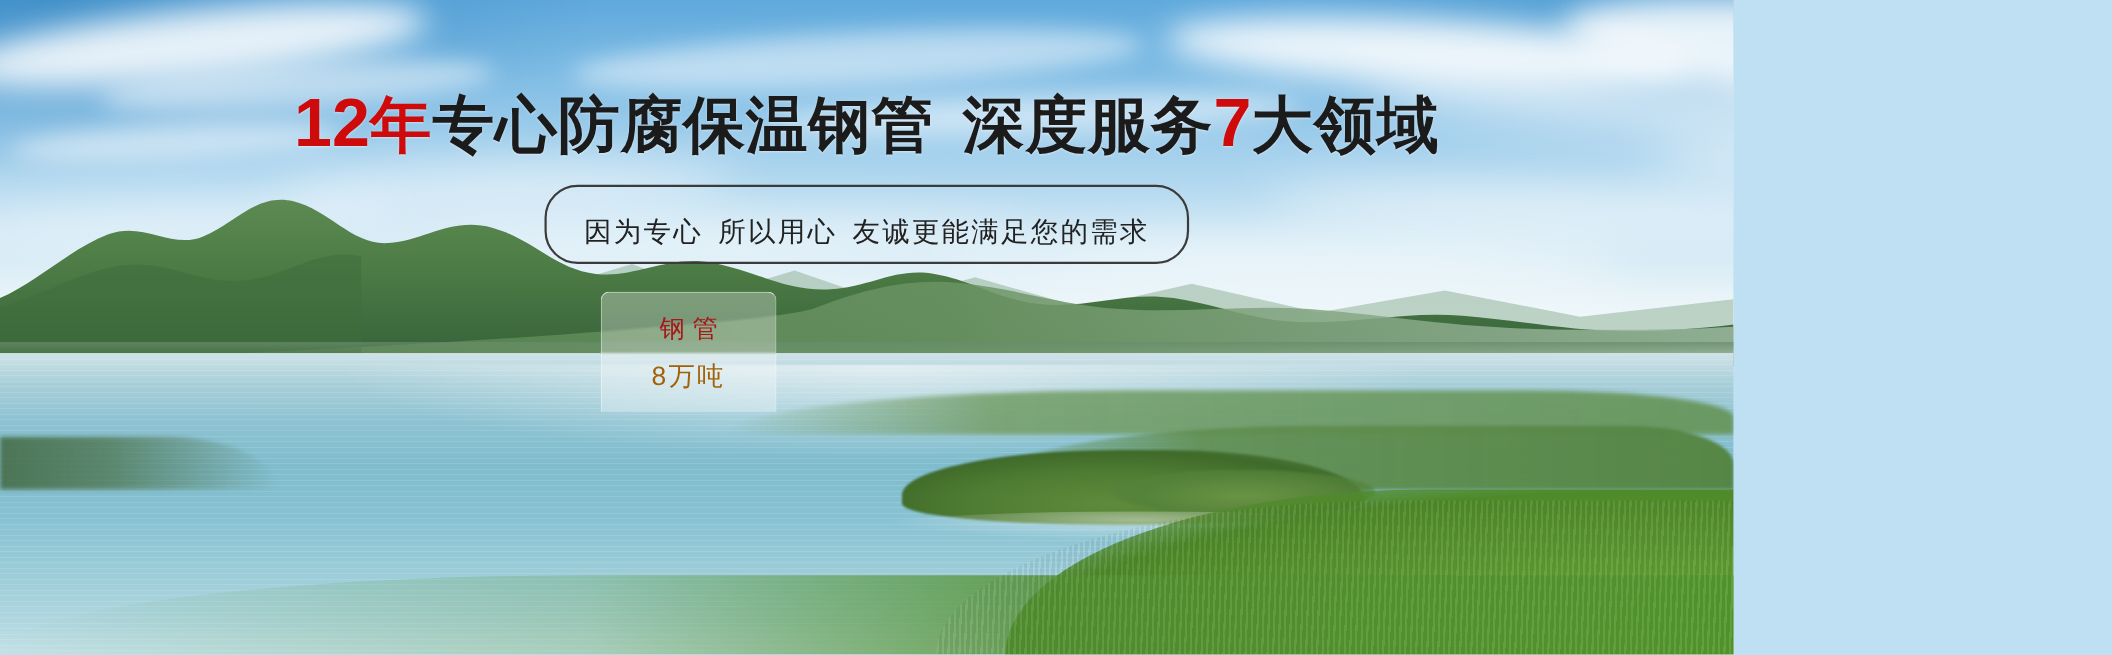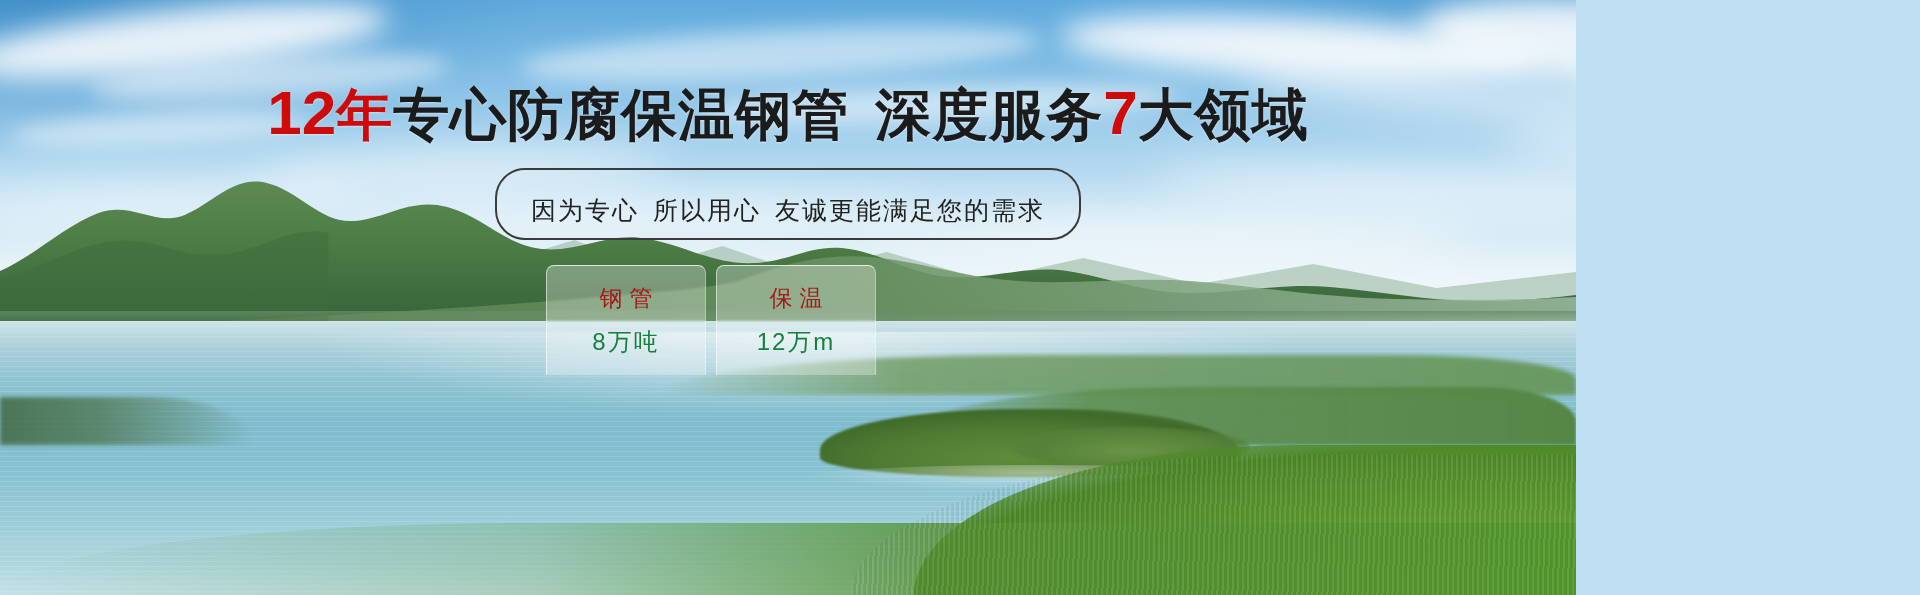--- a/index.html
+++ b/index.html
@@ -247,21 +247,21 @@
   }
   .card-title {
     font-size:23px;
     color:#a8171a;
     letter-spacing:7px;
     text-indent:7px;
     font-weight:500;
   }
   .card-value {
     font-size:24px;
-    color:#15803d;
+    color:#a16207;
     letter-spacing:2px;
     font-weight:500;
     white-space:nowrap;
   }
   .card-value sup {
     font-size:14px;
     vertical-align:super;
     letter-spacing:0;
   }
 </style>
@@ -363,22 +363,16 @@
     <div class="cards">
 
       <div class="card">
         <div class="card-title">钢管</div>
         <div class="card-value">
           <span>8万吨</span><sup></sup>
         </div>
       </div>
 
 
-      <div class="card">
-        <div class="card-title">保温</div>
-        <div class="card-value">
-          <span>12万m</span><sup></sup>
-        </div>
-      </div>
 
     </div>
   </div>
 </div>
 
 </body></html>

